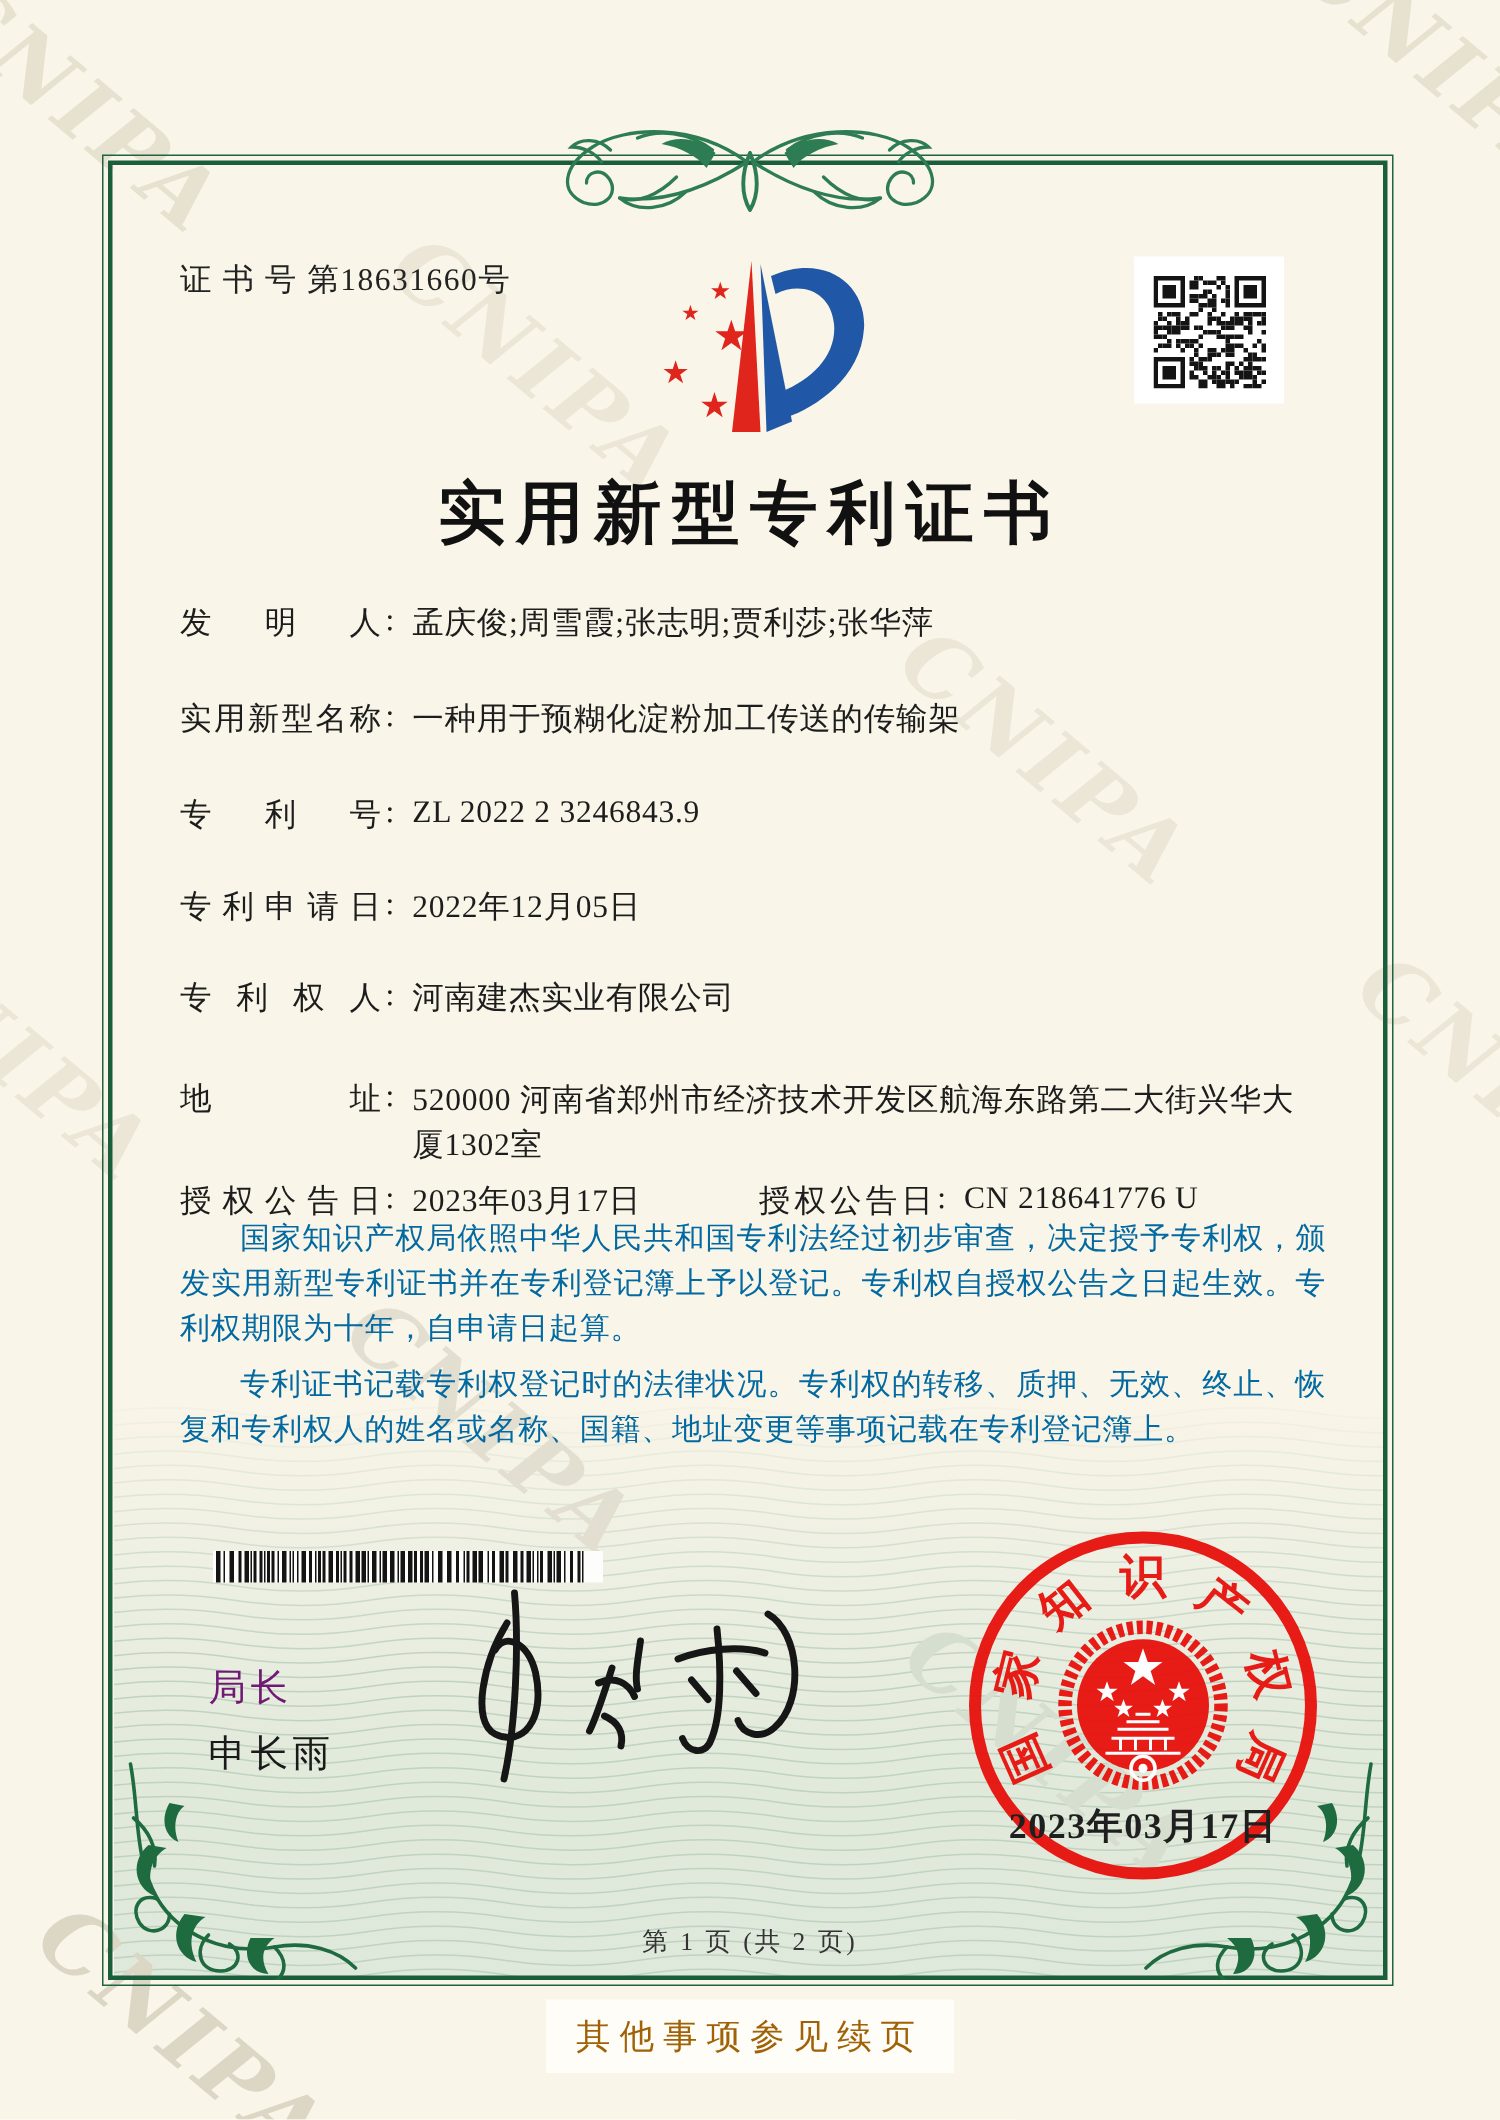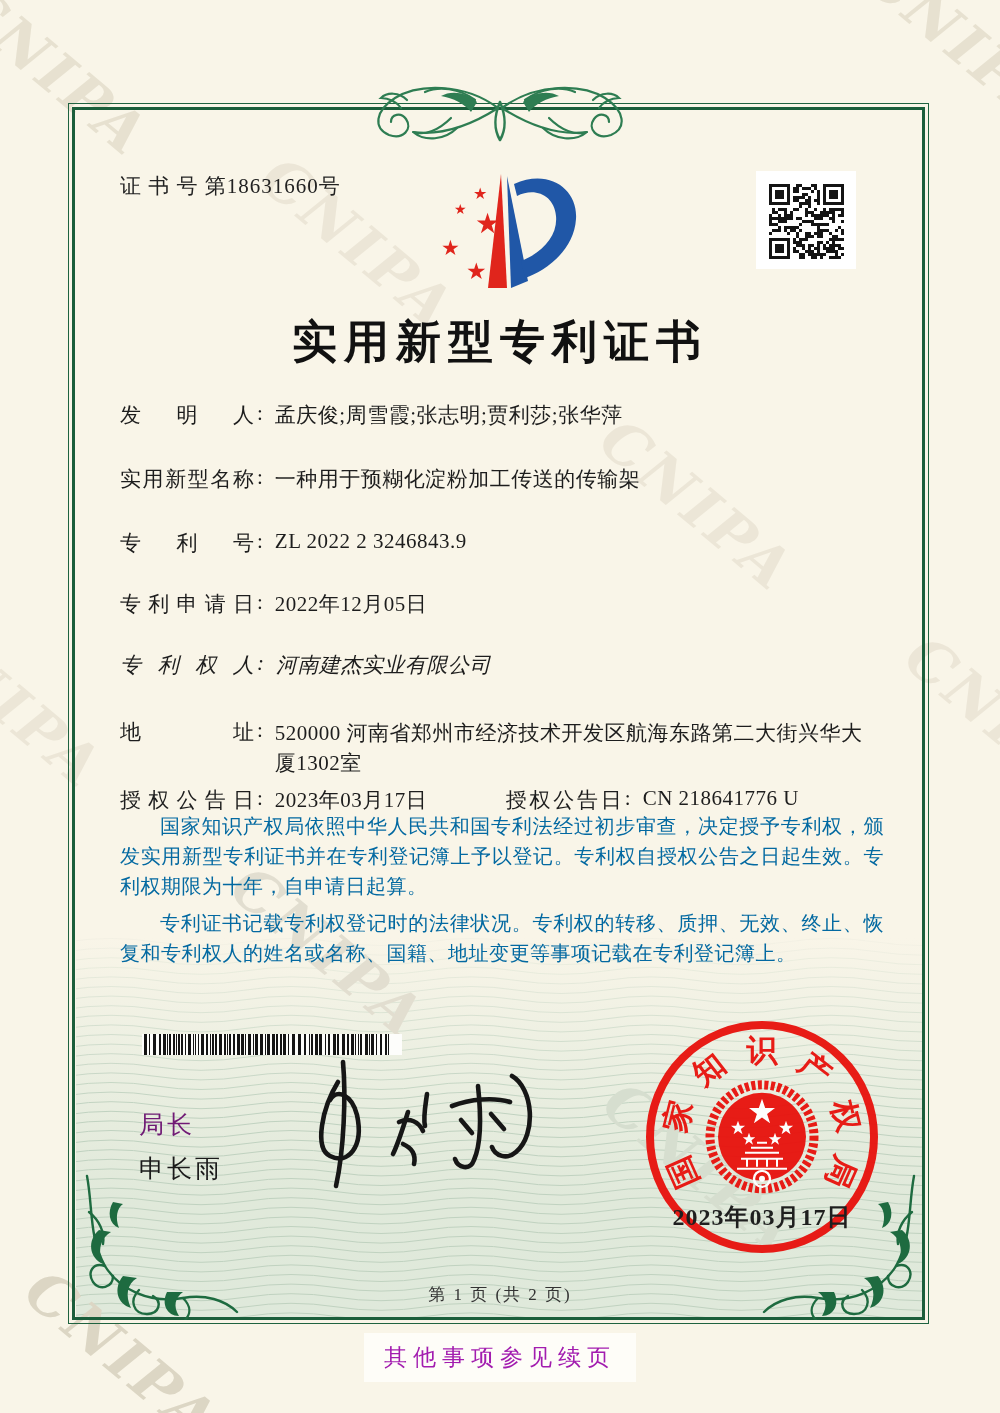--- a/index.html
+++ b/index.html
@@ -31,21 +31,21 @@
   .logo .star{position:absolute;color:#e0251c;font-family:"DejaVu Sans",sans-serif;line-height:1;}
   .qr-box{position:absolute;left:756px;top:171px;width:100px;height:98px;background:#ffffff;z-index:6;}
   .qr-box svg{position:absolute;left:13px;top:13px;}
   .title{position:absolute;left:0;right:0;top:312px;z-index:6;text-align:center;
       font-size:45px;font-weight:bold;letter-spacing:7px;color:#111;}
 
   
   .fields{position:absolute;left:120px;top:401px;width:770px;z-index:6;font-size:21px;color:#1d1d1d;}
   .frow{margin-bottom:36px;white-space:nowrap;}
   .frow.r3,.frow.r4{margin-bottom:33px;}
-  .frow.r5{margin-bottom:39px;font-style:italic;}
+  .frow.r5{margin-bottom:39px;}
   .frow.r6{margin-bottom:8px;}
   .f-label{display:inline-block;width:134px;text-align:justify;text-align-last:justify;vertical-align:top;}
   .f-colon{display:inline-block;margin:0 12px 0 3px;vertical-align:top;}
   .f-value{display:inline-block;vertical-align:top;letter-spacing:.5px;}
   .frow.r6 .f-value{white-space:normal;width:600px;line-height:30px;}
   .f-label.small{width:116px;margin-left:56px;}
   .grant-date{display:inline-block;width:175px;}
 
   
   .paras{position:absolute;left:120px;top:811px;width:764px;z-index:6;font-size:20px;line-height:30px;
@@ -75,21 +75,21 @@
   .sc5{transform:rotate(76deg)   translateY(-86px);}
   .sc6{transform:rotate(114deg)  translateY(-86px);}
   .seal-emblem{position:absolute;left:50%;top:50%;transform:translate(-50%,-47%);}
   .seal-date{position:absolute;left:0;right:0;bottom:20px;text-align:center;z-index:2;
       font-size:24px;font-weight:bold;color:#151515;letter-spacing:1px;}
 
   
   .page-indicator{position:absolute;left:0;right:0;top:1283px;z-index:6;text-align:center;
       font-size:17px;color:#333;letter-spacing:2px;}
   .footer-note{position:absolute;left:50%;top:1333px;transform:translateX(-50%);z-index:6;
-      background:#fefdf8;padding:9px 20px;font-size:23px;color:#a21caf;letter-spacing:6px;white-space:nowrap;}
+      background:#fefdf8;padding:9px 20px;font-size:23px;color:#a16207;letter-spacing:6px;white-space:nowrap;}
 </style>
 </head>
 <body>
 
 <div class="page">
 
   <span class="wm" style="left:52px;top:70px;color:#e7e1d0">CNIPA</span>
   <span class="wm" style="left:962px;top:42px;color:#e7e1d0">CNIPA</span>
   <span class="wm" style="left:358px;top:243px;color:#ece6d7">CNIPA</span>
   <span class="wm" style="left:697px;top:505px;color:#ece6d7">CNIPA</span>

